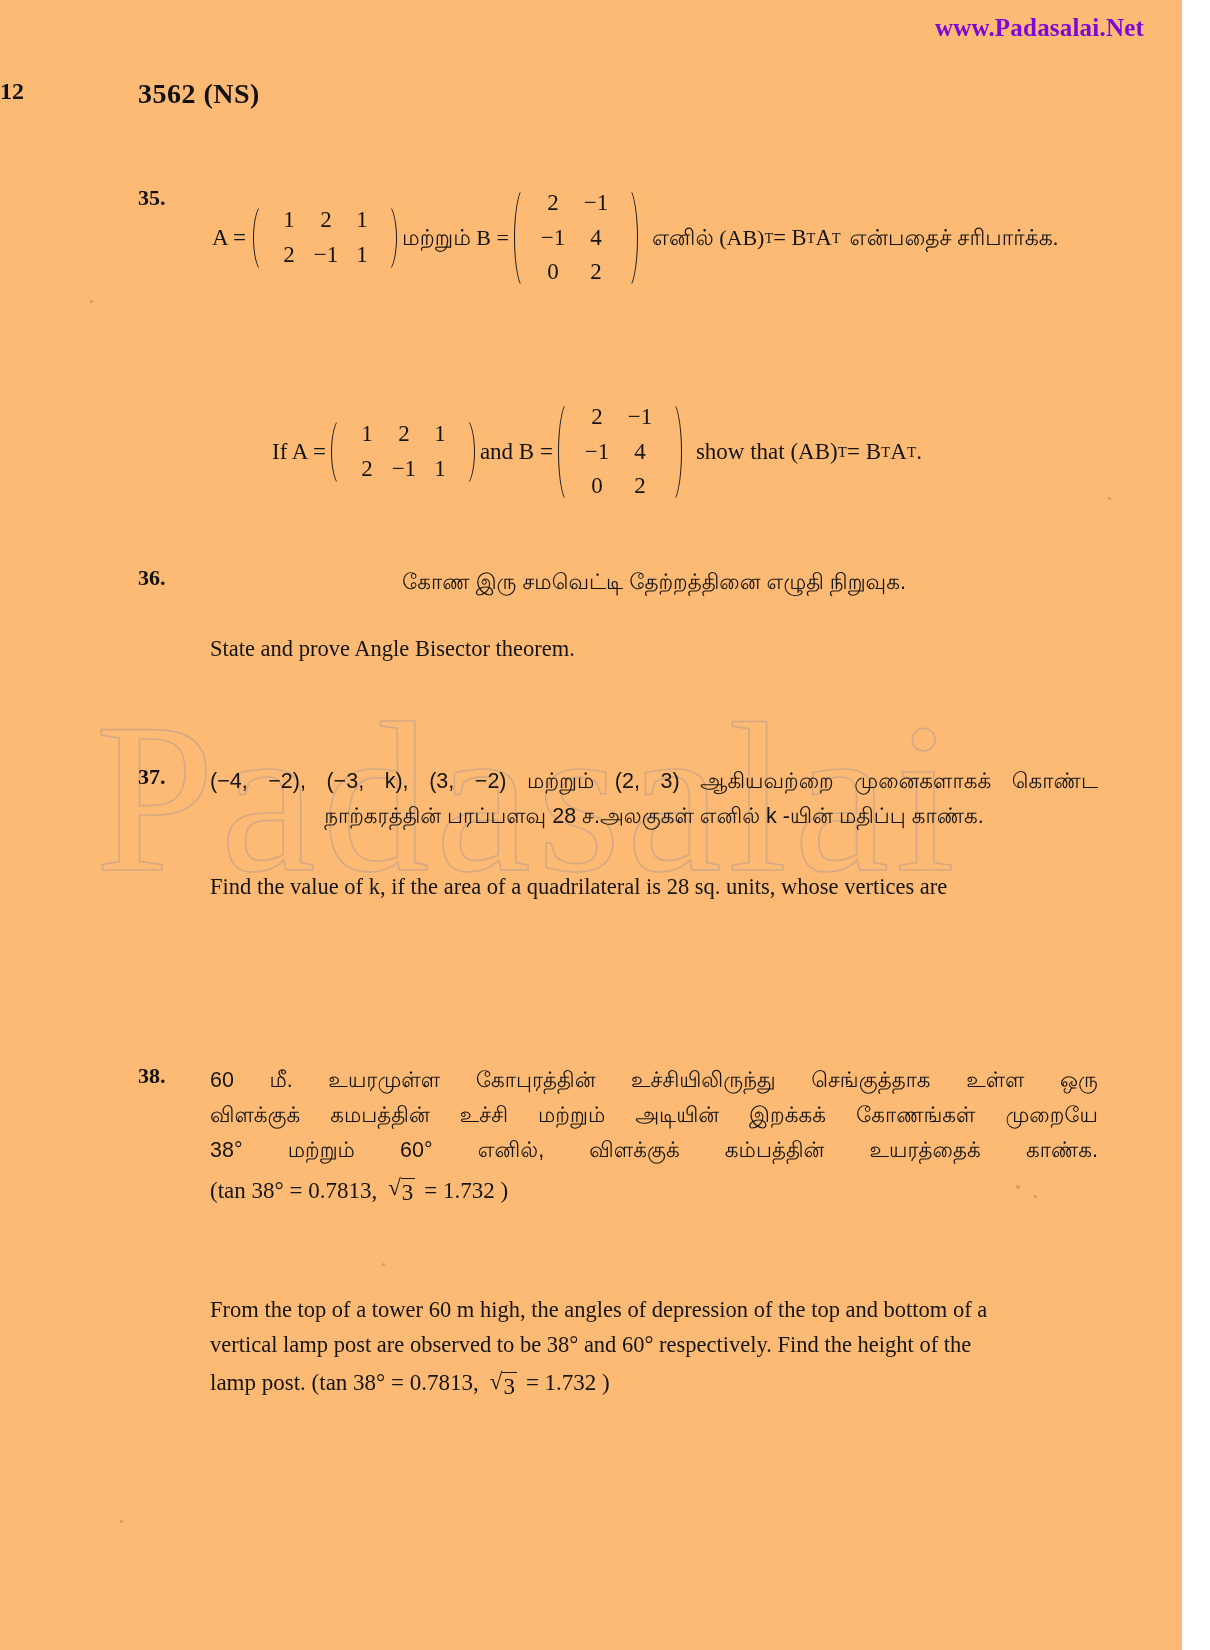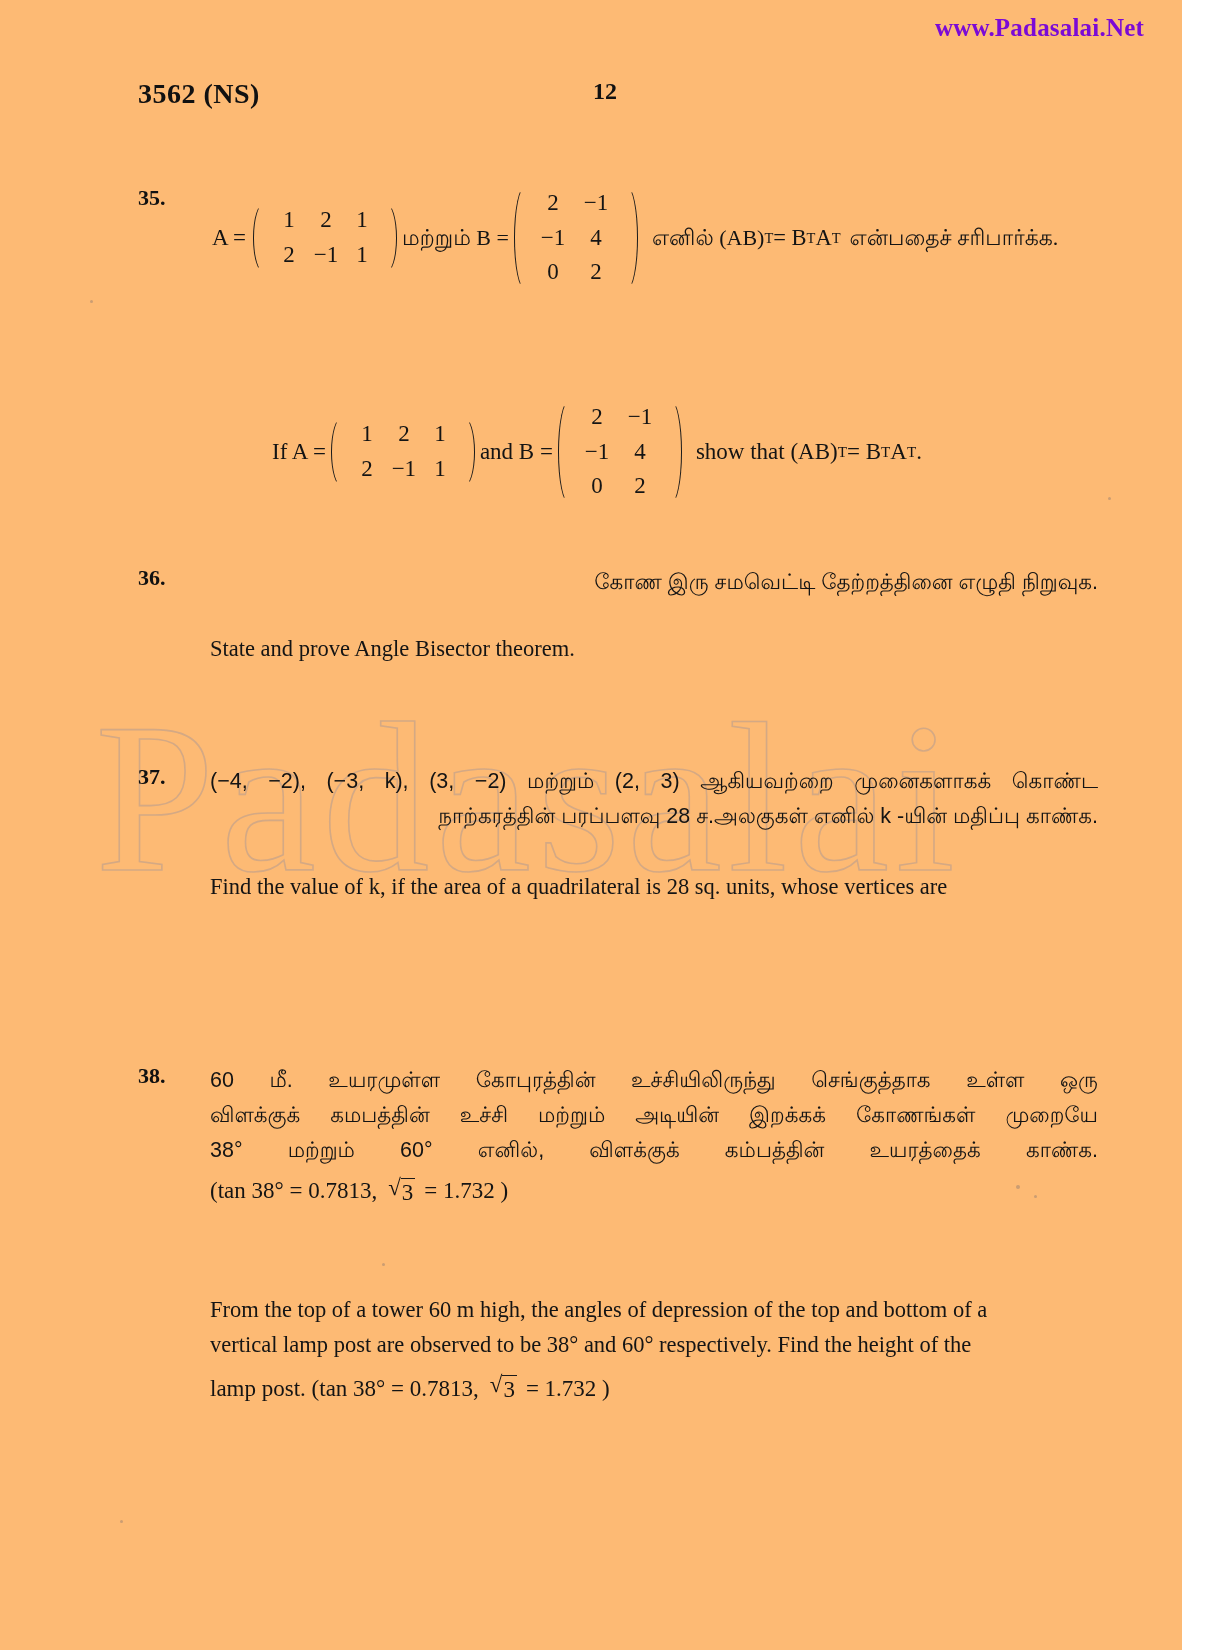--- a/index.html
+++ b/index.html
@@ -61,21 +61,20 @@
     top: 0;
     font-weight: bold;
     font-size: 28px;
     letter-spacing: 0.5px;
   }
   .hdr-page {
     position: absolute;
     left: 0;
     top: 0;
     width: 1210px;
-    text-align: center;
     font-weight: bold;
     font-size: 24px;
   }
 
   
   .q {
     position: absolute;
     left: 138px;
     width: 960px;
   }
@@ -94,21 +93,21 @@
   .ta {
     font-family: "Liberation Sans", sans-serif;
     font-size: 21.5px;
     line-height: 1.62;
     color: #141414;
   }
   .ta.justify {
     text-align: justify;
     text-align-last: justify;
   }
-  .ta.plain { text-align: right; }
+  .ta.plain { text-align: center; }
 
   .en {
     font-family: "Liberation Serif", serif;
     font-size: 22.5px;
     line-height: 1.55;
     color: #141414;
   }
   .en.justify {
     text-align: justify;
   }
@@ -315,21 +314,21 @@
           <span class="rsym">√</span>
             <span class="rarg">3</span>
         </span>
         <span class="gap"></span>
         <span>= 1.732 )</span>
       </div>
 
       <div class="en justify" style="margin-top:84px;">From the top of a tower 60 m high, the angles of depression of the top and bottom of a</div>
       <div class="en justify">vertical lamp post are observed to be 38° and 60° respectively.  Find the height of the</div>
 
-      <div class="mathline en" style="margin-top:8px;">
+      <div class="mathline en" style="margin-top:2px;align-items:flex-end;">
         <span>lamp post. (tan 38° = 0.7813,</span>
         <span class="gap"></span>
         <span class="radical">
           <span class="rsym">√</span>
             <span class="rarg">3</span>
         </span>
         <span class="gap"></span>
         <span>= 1.732 )</span>
       </div>
     </div>

